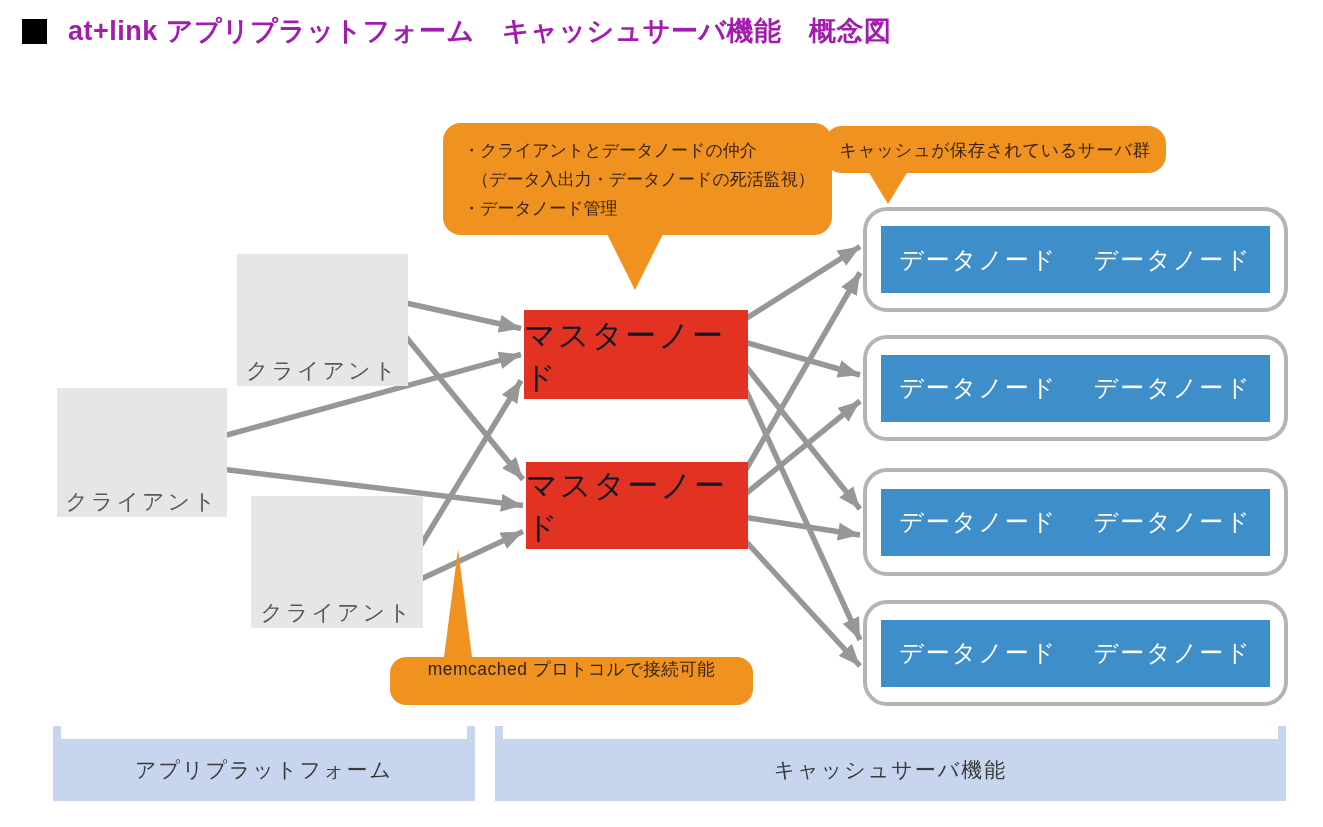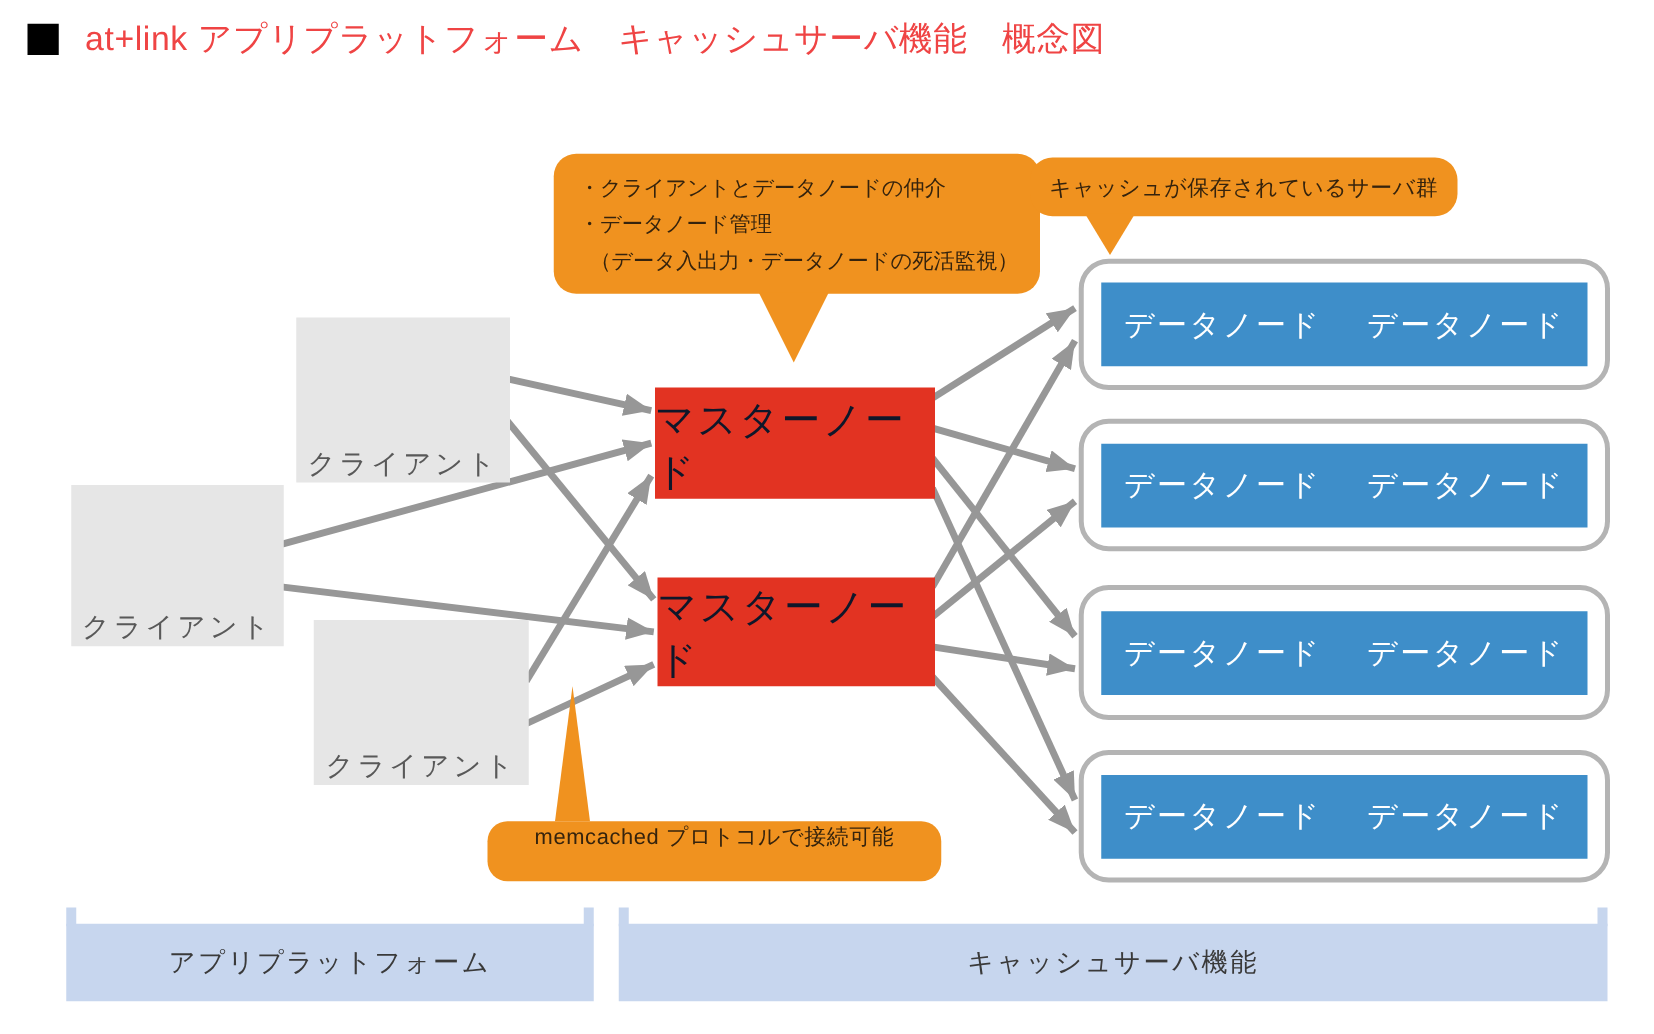--- a/index.html
+++ b/index.html
@@ -3,21 +3,21 @@
 <meta charset="utf-8">
 <style>
   html,body{margin:0;padding:0;}
   body{
     width:1323px;height:827px;position:relative;background:#ffffff;overflow:hidden;
     font-family:"Liberation Sans","DejaVu Sans",sans-serif;
   }
   
   .title{position:absolute;left:22px;top:13px;display:flex;align-items:center;z-index:4;}
   .title .bullet{width:25px;height:25px;background:#000;margin-right:21px;}
-  .title .text{font-size:27px;font-weight:normal;color:#ef4444;letter-spacing:.5px;}
+  .title .text{font-size:27px;font-weight:bold;color:#a21caf;letter-spacing:.5px;}
   
   #arrows{position:absolute;left:0;top:0;z-index:1;}
   
   .box{position:absolute;display:flex;align-items:flex-end;justify-content:center;z-index:2;box-sizing:border-box;}
   .client{background:var(--client-gray);color:#595959;font-size:22px;letter-spacing:3px;}
   .master{background:var(--master-red);color:#0f172a;font-size:31px;letter-spacing:2px;}
   
   .group{position:absolute;background:#ffffff;border:4px solid var(--group-border);border-radius:24px;
          display:flex;align-items:center;padding:0 14px;box-sizing:border-box;z-index:2;}
   .datanode{flex:1;height:67px;background:var(--node-blue);color:#fff;font-size:24px;letter-spacing:2px;
@@ -123,22 +123,22 @@
   <div class="datanode">
     <span>データノード</span>
   </div>
   <div class="datanode">
     <span>データノード</span>
   </div>
 </div>
 
 <div class="callout co-master">
   <span class="line">・クライアントとデータノードの仲介</span>
+  <span class="line line3">（データ入出力・データノードの死活監視）</span>
   <span class="line">・データノード管理</span>
-  <span class="line line3">（データ入出力・データノードの死活監視）</span>
   <div class="tri"></div>
 </div>
 
 <div class="callout co-cache">
   <span>キャッシュが保存されているサーバ群</span>
   <div class="tri"></div>
 </div>
 
 <div class="callout co-mem">
   <span>memcached プロトコルで接続可能</span>

